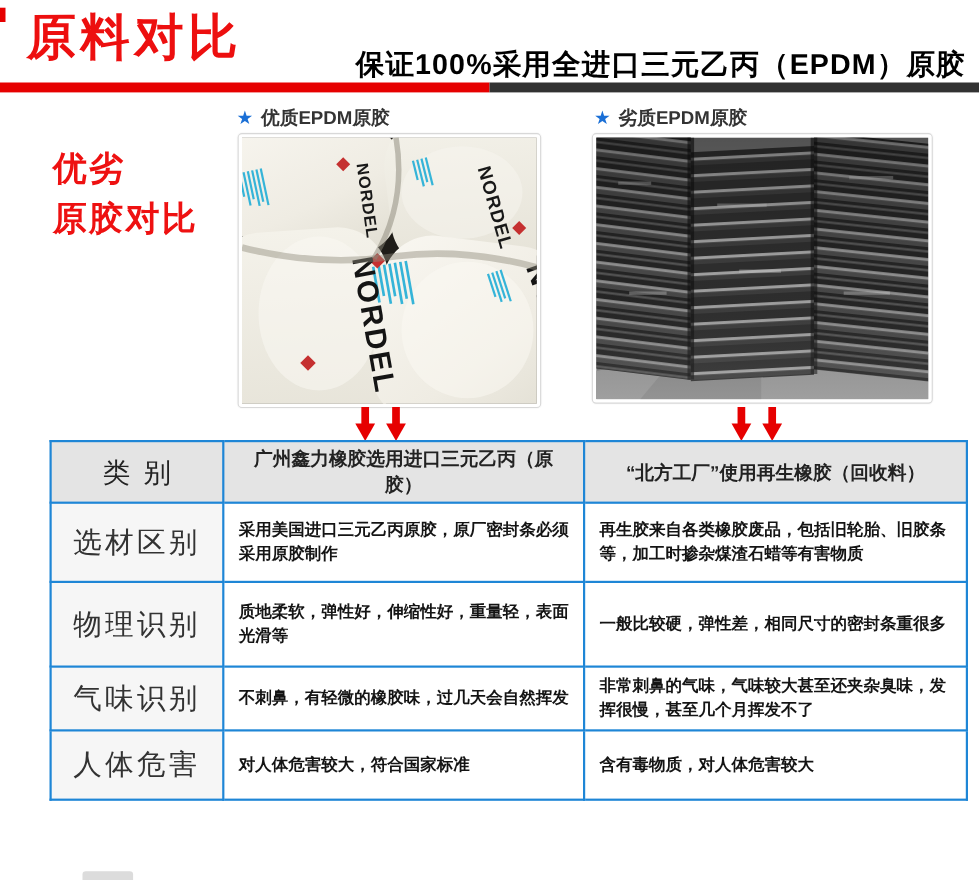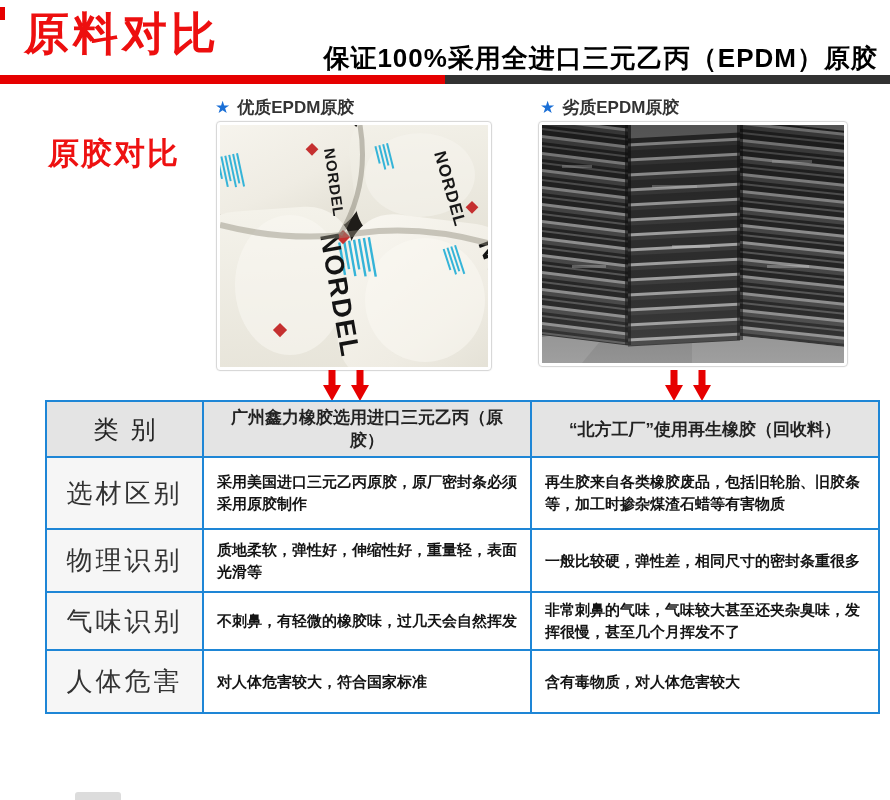--- a/index.html
+++ b/index.html
@@ -66,21 +66,21 @@
   .cmp-table .hd.cat{font-size:25px;font-weight:500;letter-spacing:12px;text-indent:12px;}
   .cmp-table .rowcat{
     background:#f6f6f6;font-size:26px;font-weight:400;color:#333;
     letter-spacing:3px;text-align:center;padding:2px;
   }
   .cmp-table td{
     font-size:15px;font-weight:600;color:#141414;line-height:22px;
     text-align:left;vertical-align:middle;padding:6px 13px;
   }
   .cmp-table tr.r1{height:72px;}
-  .cmp-table tr.r2{height:63px;padding-left:32px;}
+  .cmp-table tr.r2{height:77px;padding-left:32px;}
   .cmp-table tr.r3{height:52px;}
   .cmp-table tr.r4{height:66px;}
   .cmp-table tr.r5{height:63px;}
 
   
   .peek{left:75px;top:792px;width:46px;height:8px;background:#dcdcdc;border-radius:3px 3px 0 0;}
 </style>
 </head>
 <body>
 
@@ -93,20 +93,21 @@
 </div>
 
 <div class="abs caption caption-left">
   <span class="star">★</span><span>优质EPDM原胶</span>
 </div>
 <div class="abs caption caption-right">
   <span class="star">★</span><span>劣质EPDM原胶</span>
 </div>
 
 <div class="abs side-label">
+  <div>优劣</div>
   <div>原胶对比</div>
 </div>
 
 <div class="abs photo-frame photo-left">
   <svg width="268" height="242" viewBox="0 0 268 242">
     <defs>
       <linearGradient id="bagGrad" x1="0" y1="0" x2="1" y2="1">
         <stop offset="0" stop-color="#f9f7f1"></stop>
         <stop offset="0.6" stop-color="#efece3"></stop>
         <stop offset="1" stop-color="#dfdcd0"></stop>

